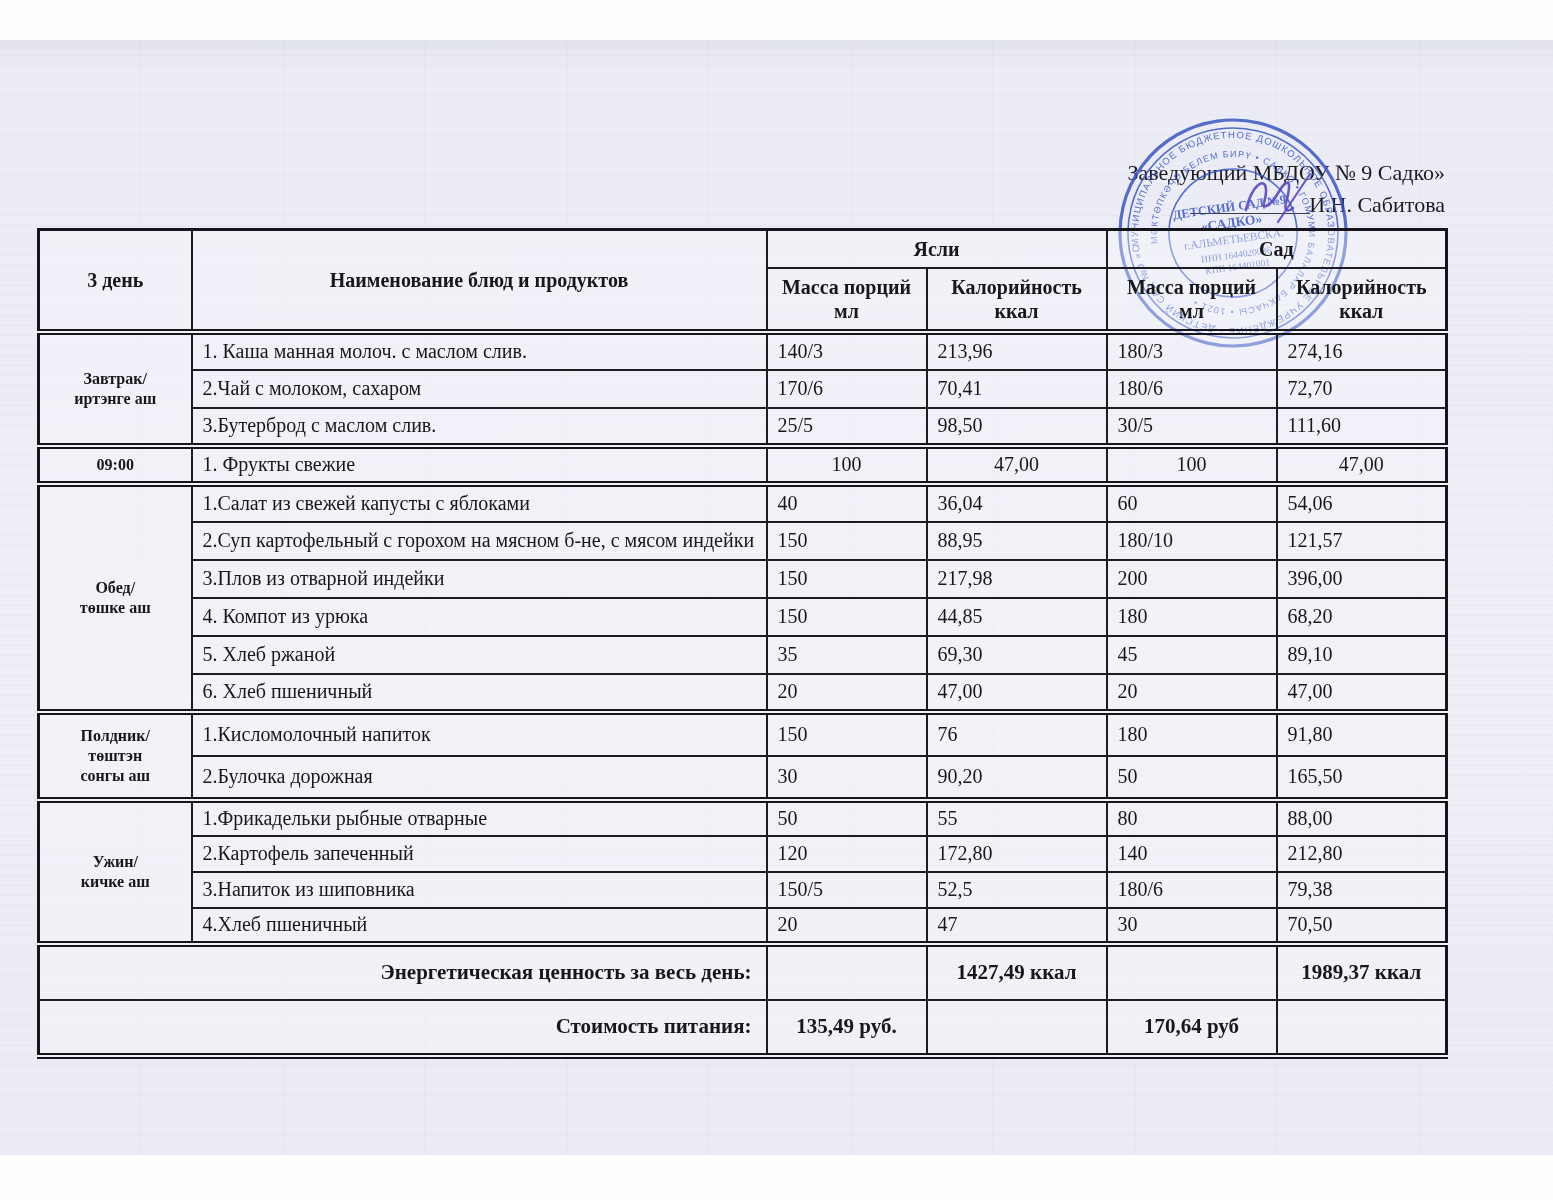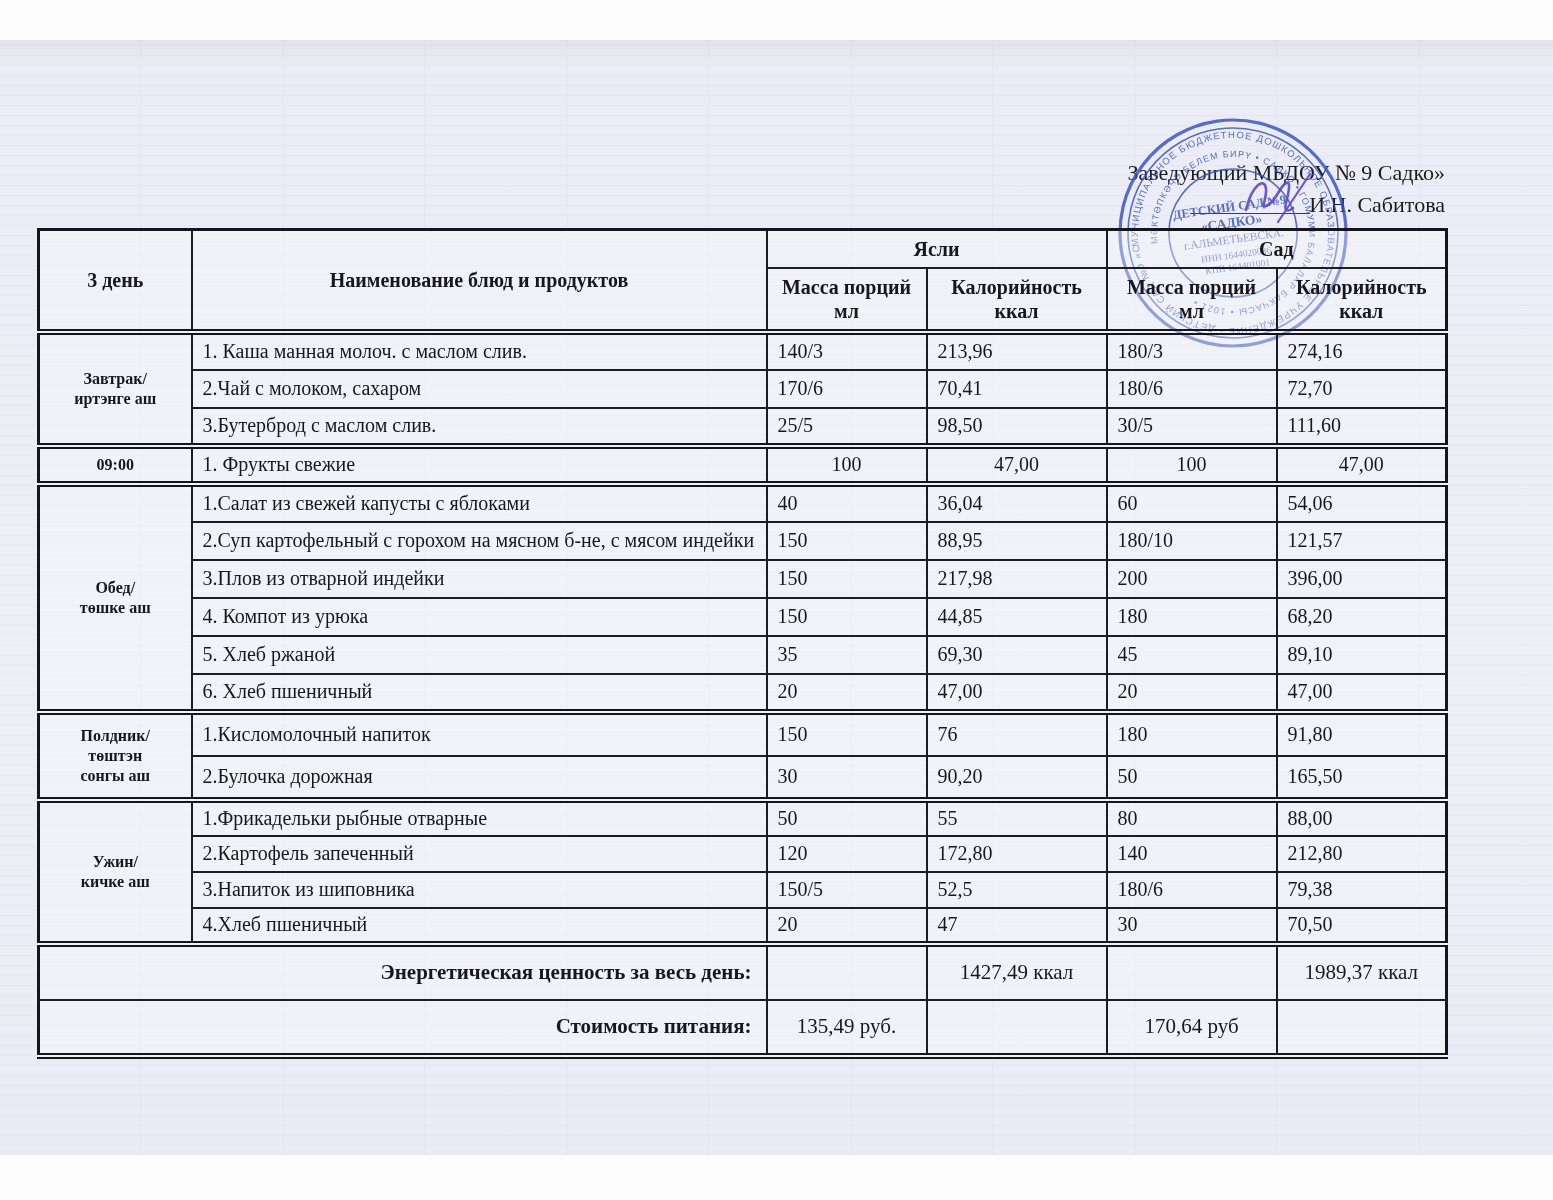--- a/index.html
+++ b/index.html
@@ -66,21 +66,21 @@
   td.group-label {
     font-weight: bold; text-align: center; white-space: pre-line;
     line-height: 1.25; font-size: 16px; padding: 2px 4px;
   }
   td.dish { text-align: left; padding: 3px 10px; line-height: 1.15; }
   td.val  { text-align: left; padding: 3px 10px; }
   td.val.center { text-align: center; padding: 3px 4px; }
   tr.section-start td { border-top: 6px double #15151a; }
   tr.summary { height: 56px; }
   td.sum-label { font-weight: bold; text-align: right; padding: 3px 14px 3px 4px; font-size: 21px; }
-  td.sum-val   { font-weight: normal; text-align: center; font-size: 21px; padding: 3px 4px; }
+  td.sum-val   { font-weight: bold; text-align: center; font-size: 21px; padding: 3px 4px; }
   tr.last-row td { border-bottom: 6px double #15151a; border-radius: 8px; }
   .stamp text { fill: #3352c2; }
   .stamp .ring-t { font-family: "Liberation Sans", "DejaVu Sans", sans-serif; letter-spacing: 1.2px; }
 </style>
 </head>
 <body>
 
 <div class="paper">
   <div class="paper-noise"></div>
 </div>

